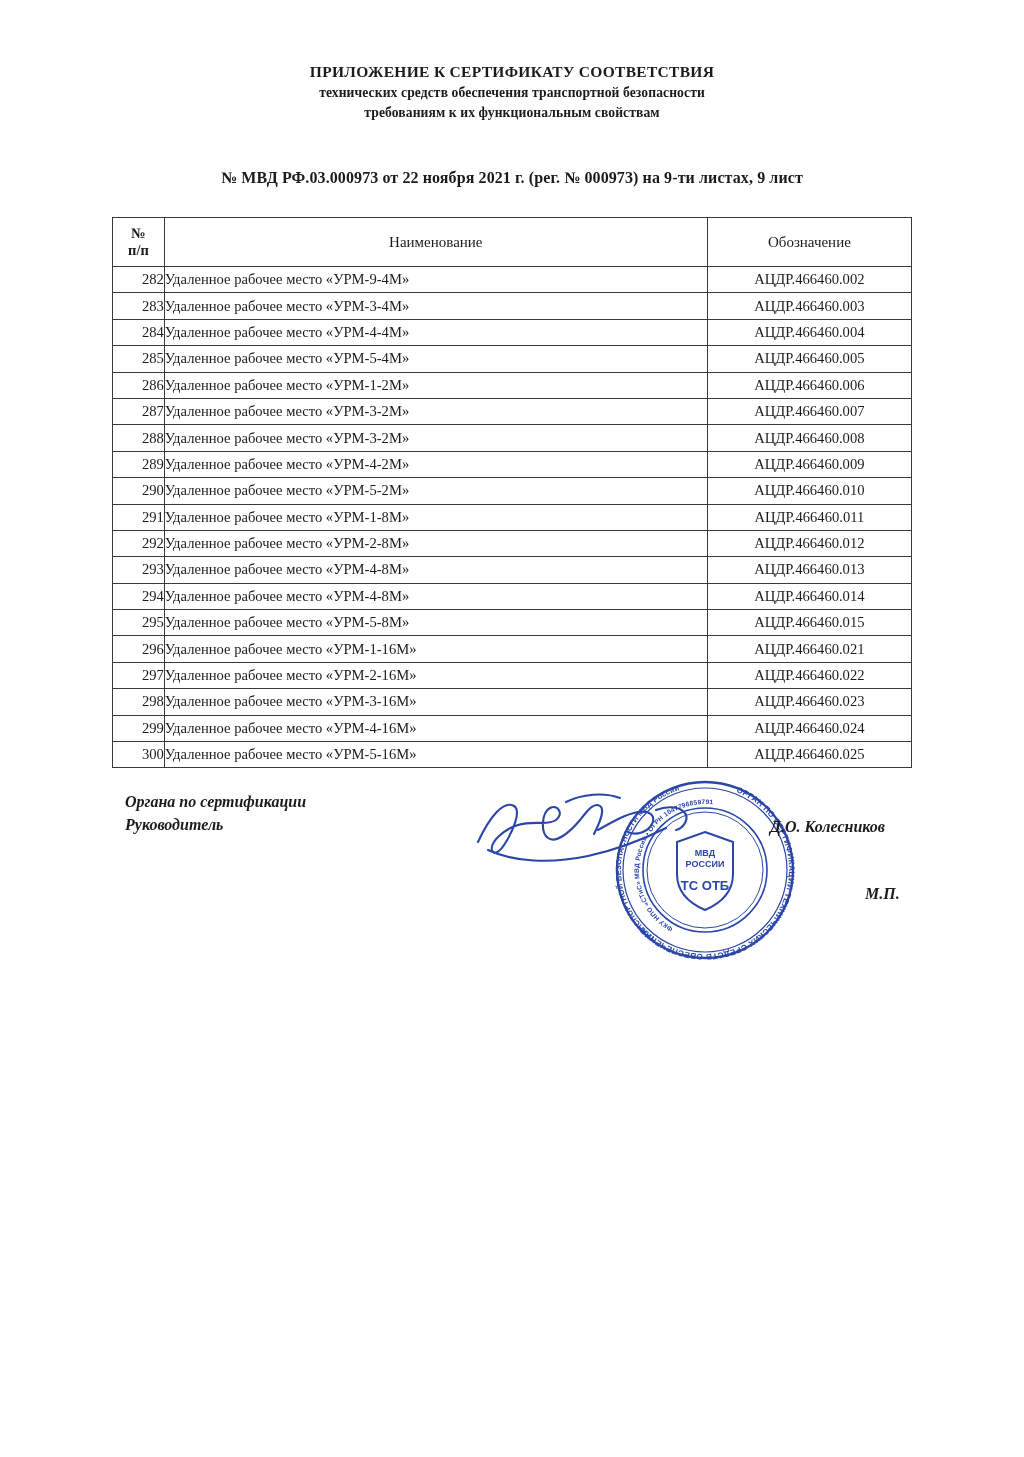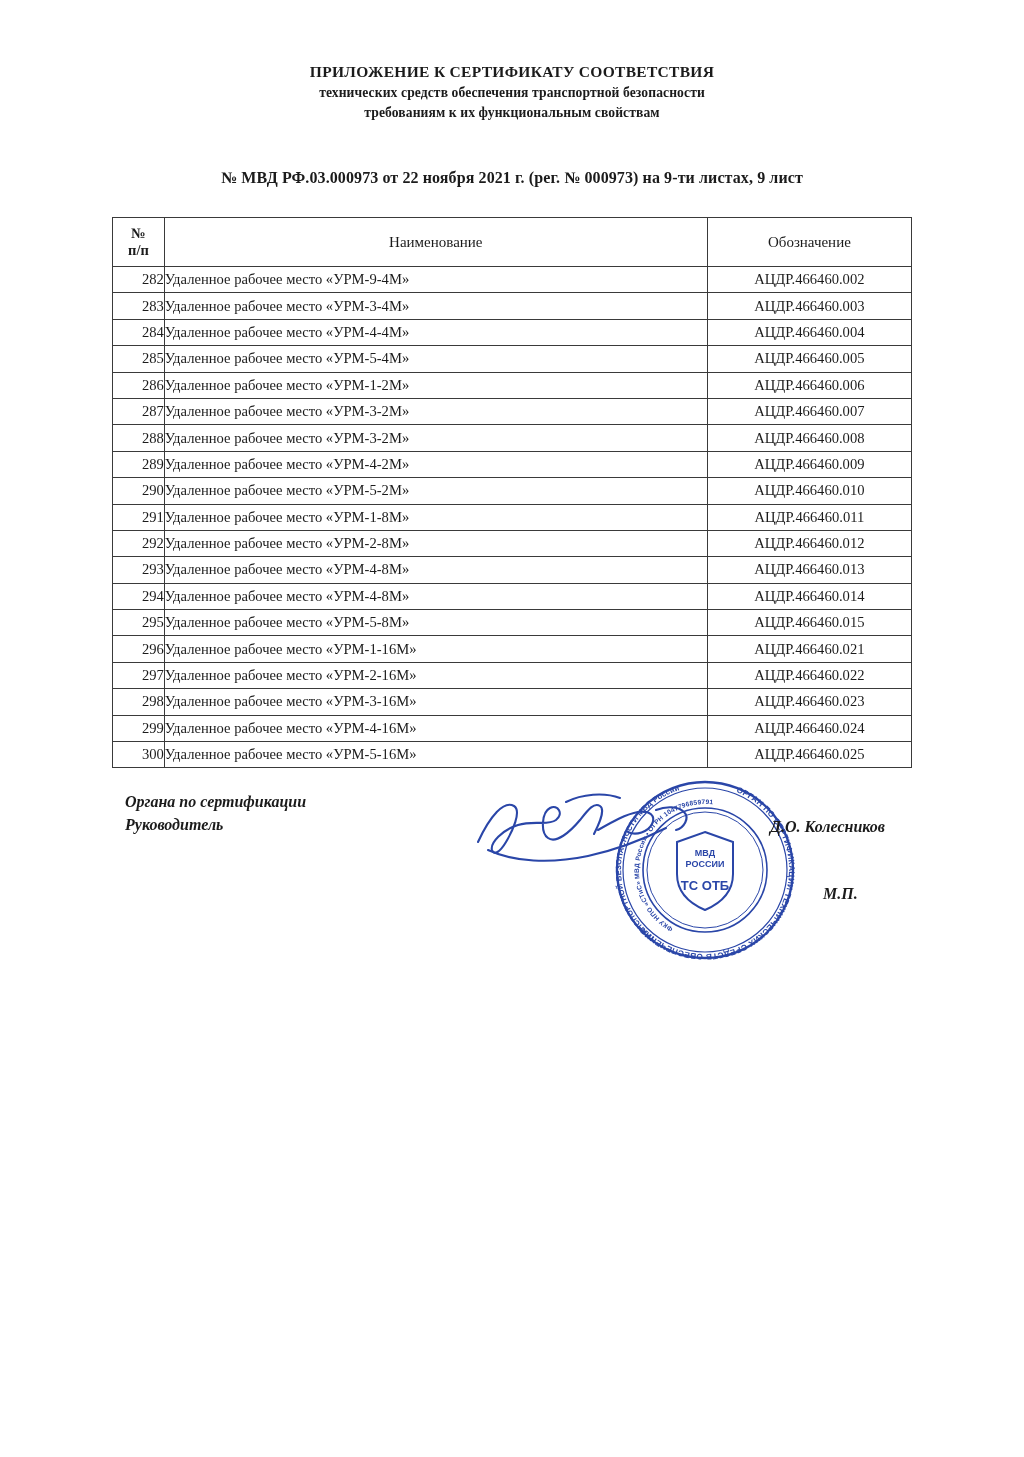--- a/index.html
+++ b/index.html
@@ -116,21 +116,21 @@
     position: absolute;
     left: 645px;
     top: 28px;
     font-style: italic;
     font-weight: bold;
     font-size: 16px;
     white-space: nowrap;
   }
   .mp {
     position: absolute;
-    left: 698px;
+    left: 740px;
     top: 95px;
     font-style: italic;
     font-weight: bold;
     font-size: 16px;
   }
 
   
   .signature {
     position: absolute;
     left: 345px;

